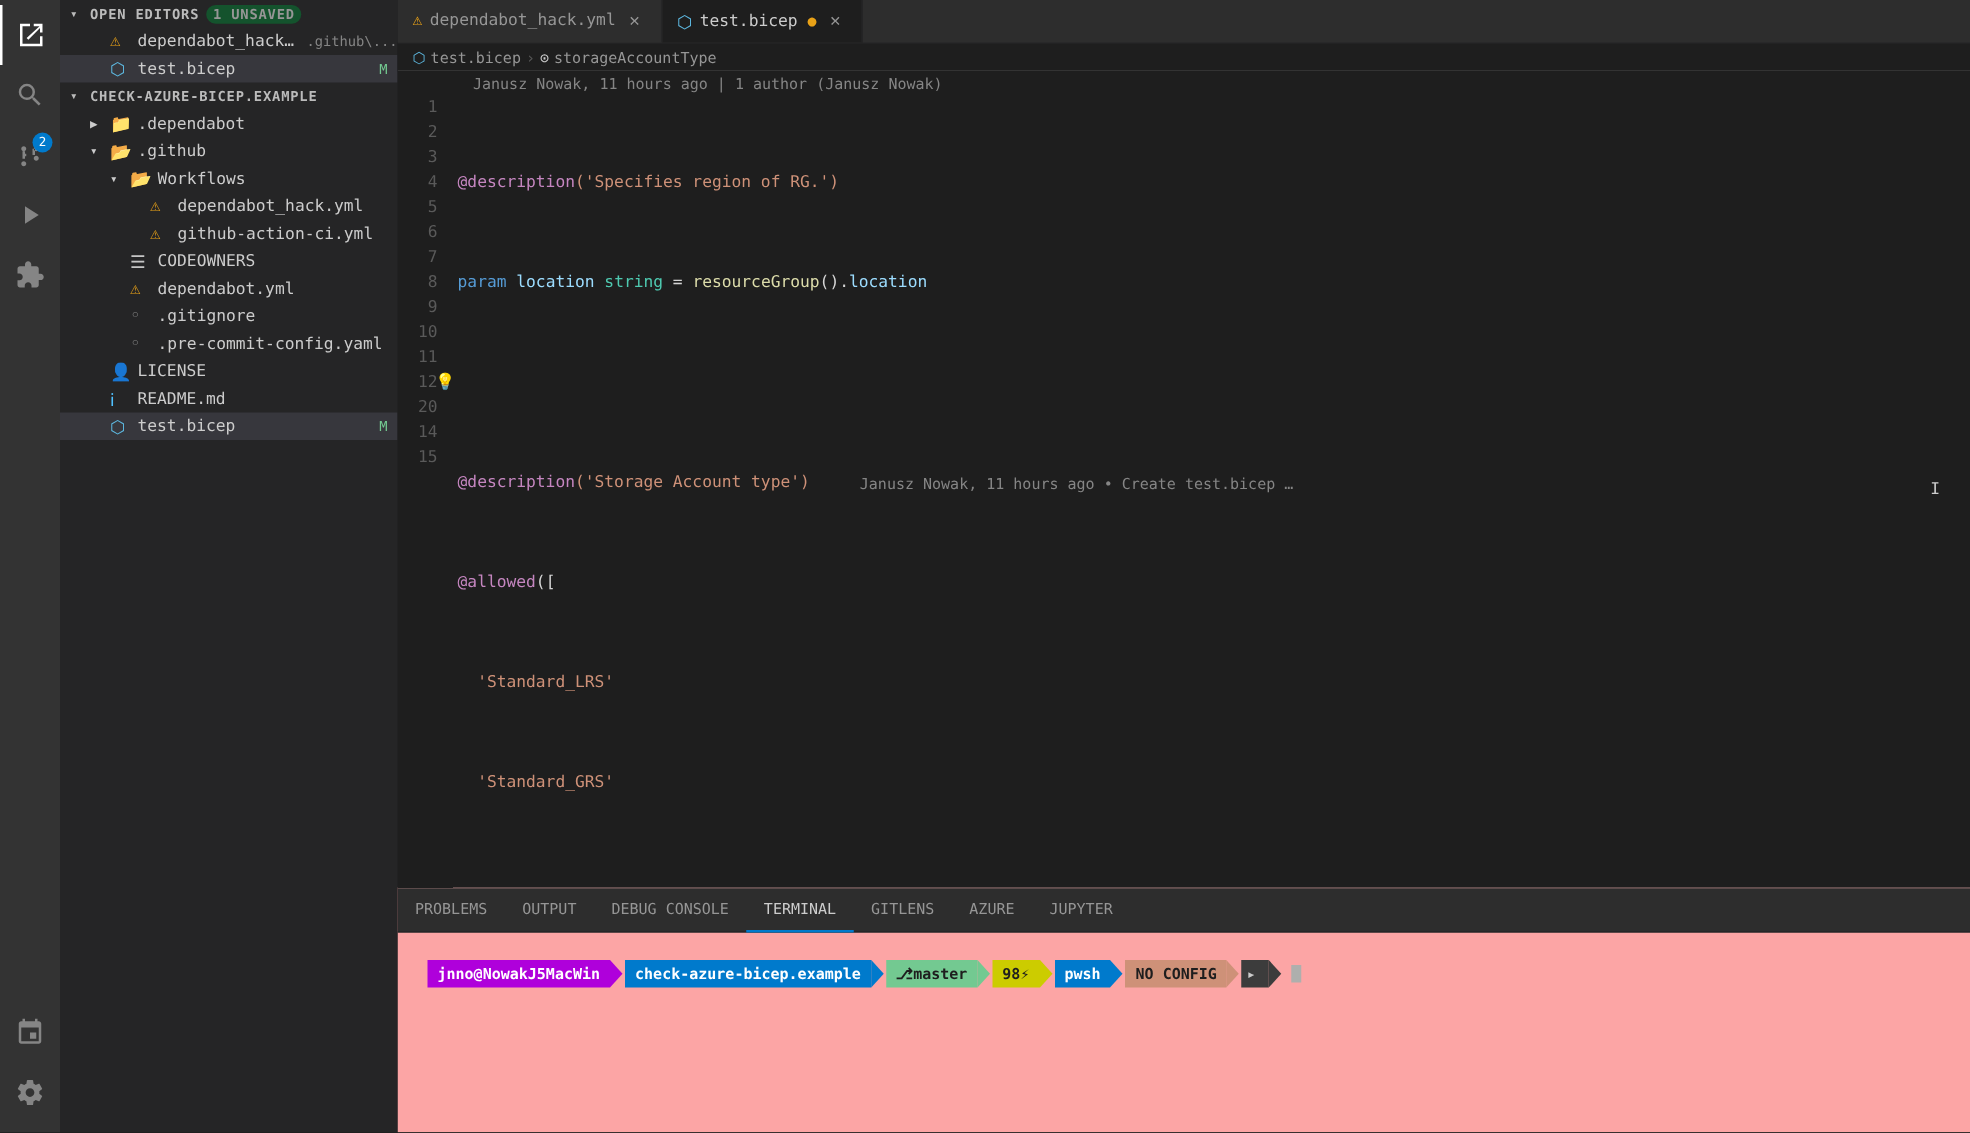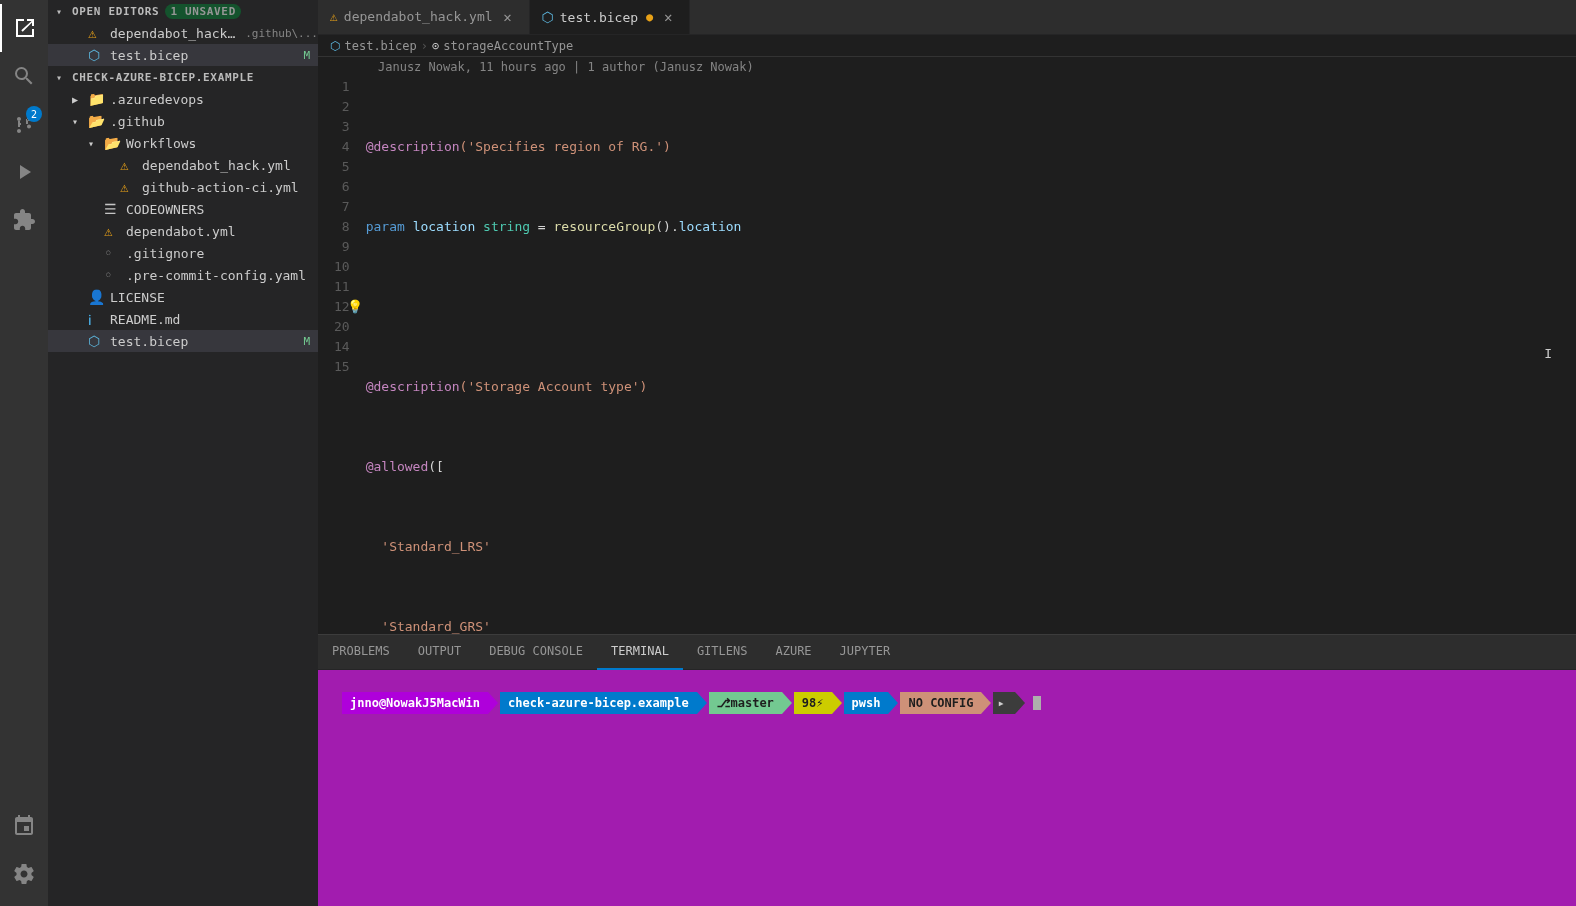--- a/index.html
+++ b/index.html
@@ -251,22 +251,22 @@
     
     .blame-text {
       color: #858585;
       font-style: normal;
       margin-left: 40px;
       font-size: 12px;
     }
 
     
     .terminal-panel {
-      height: 272px;
-      background: #a21caf;
+      height: 196px;
+      background: #fca5a5;
       border-top: 1px solid #3c3c3c;
       display: flex;
       flex-direction: column;
       flex-shrink: 0;
     }
     .panel-tabs {
       height: 35px;
       background: #2d2d2d;
       display: flex;
       align-items: center;
@@ -417,21 +417,21 @@
 
   <div class="section-header">
     <span class="arrow">▾</span>
     <span>CHECK-AZURE-BICEP.EXAMPLE</span>
   </div>
 
   <div class="tree-item">
     <span class="indent"></span>
     <span class="arrow">▶</span>
     <span class="icon folder-icon">📁</span>
-    <span class="label">.azuredevops</span>
+    <span class="label">.dependabot</span>
   </div>
 
   <div class="tree-item">
     <span class="indent"></span>
     <span class="arrow">▾</span>
     <span class="icon folder-icon">📂</span>
     <span class="label">.github</span>
   </div>
 
   <div class="tree-item">
@@ -567,21 +567,21 @@
         <div class="code-lines">
           
           <div class="code-line"><span class="decorator">@description</span><span class="str">('Specifies region of RG.')</span></div>
           
           <div class="code-line"><span class="kw">param </span><span class="param">location</span><span class="type"> string</span><span class="punct"> = </span><span class="fn">resourceGroup</span><span class="punct">().</span><span class="param">location</span></div>
           
           <div class="code-line" style="position:relative;">
             <span style="color:#ffd700;position:absolute;left:-18px;">💡</span>
           </div>
           
-          <div class="code-line"><span class="decorator">@description</span><span class="str">('Storage Account </span><span class="str">type</span><span class="str">')</span></div>
+          <div class="code-line"><span class="decorator">@description</span><span class="str">('Storage Account </span><span class="str">type</span><span class="str">')</span><span class="blame-text">Janusz Nowak, 11 hours ago • Create test.bicep …</span></div>
           
           <div class="code-line"><span class="decorator">@allowed</span><span class="punct">([</span></div>
           
           <div class="code-line"><span class="str">  'Standard_LRS'</span></div>
           
           <div class="code-line"><span class="str">  'Standard_GRS'</span></div>
           
           
           
           

